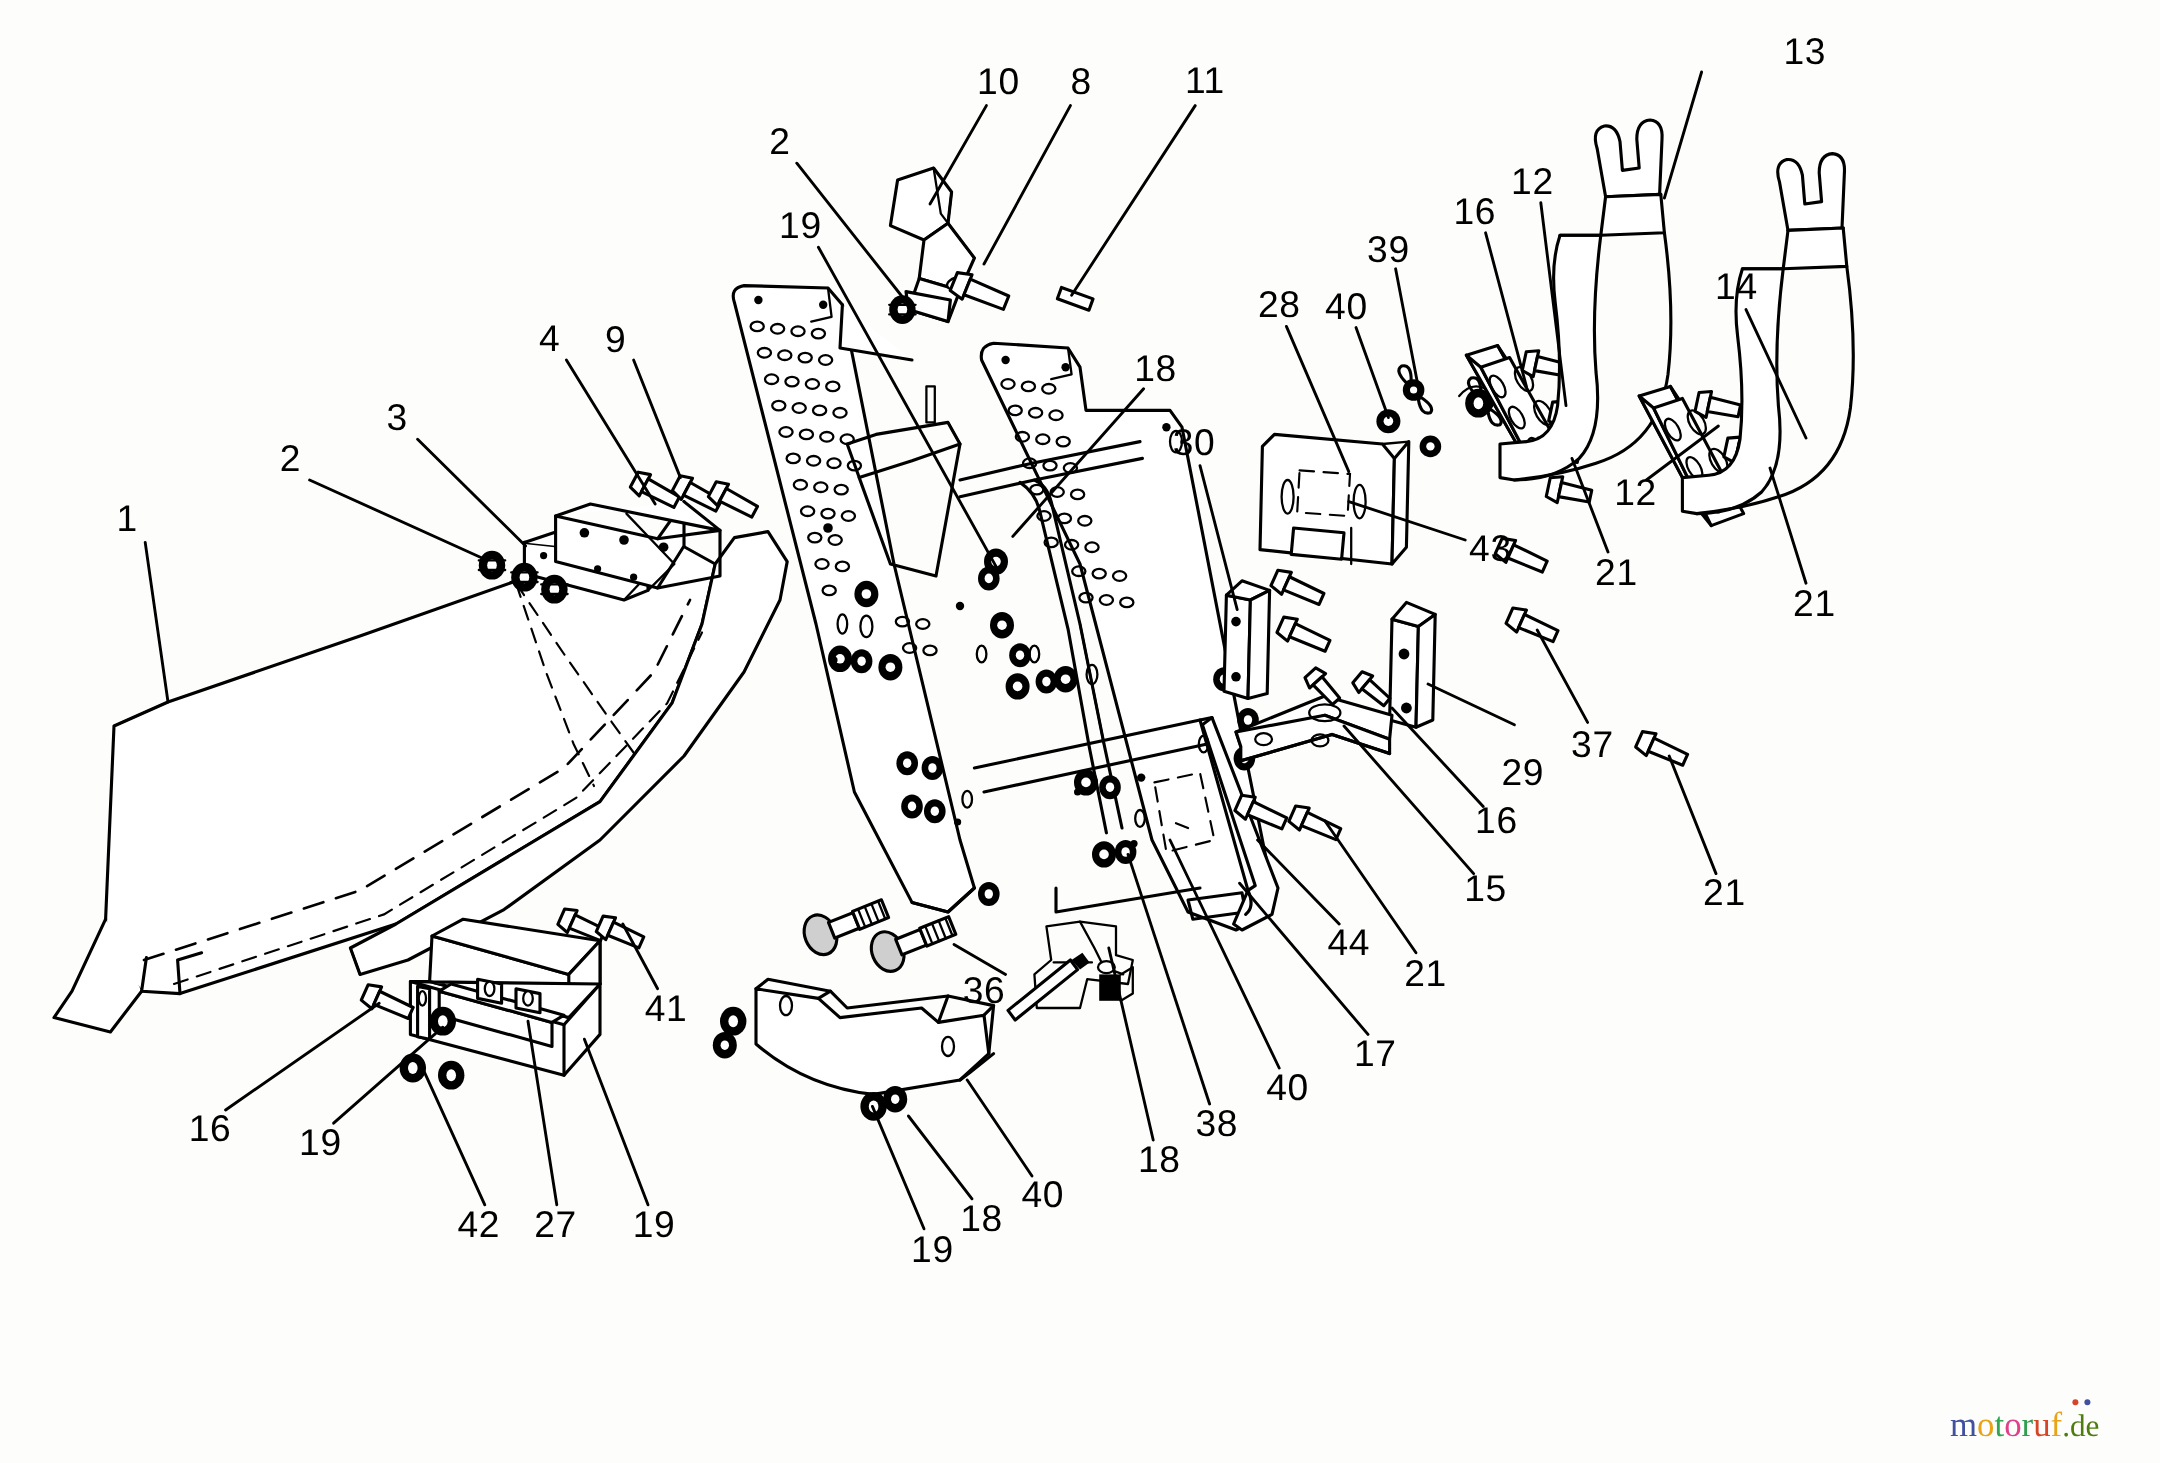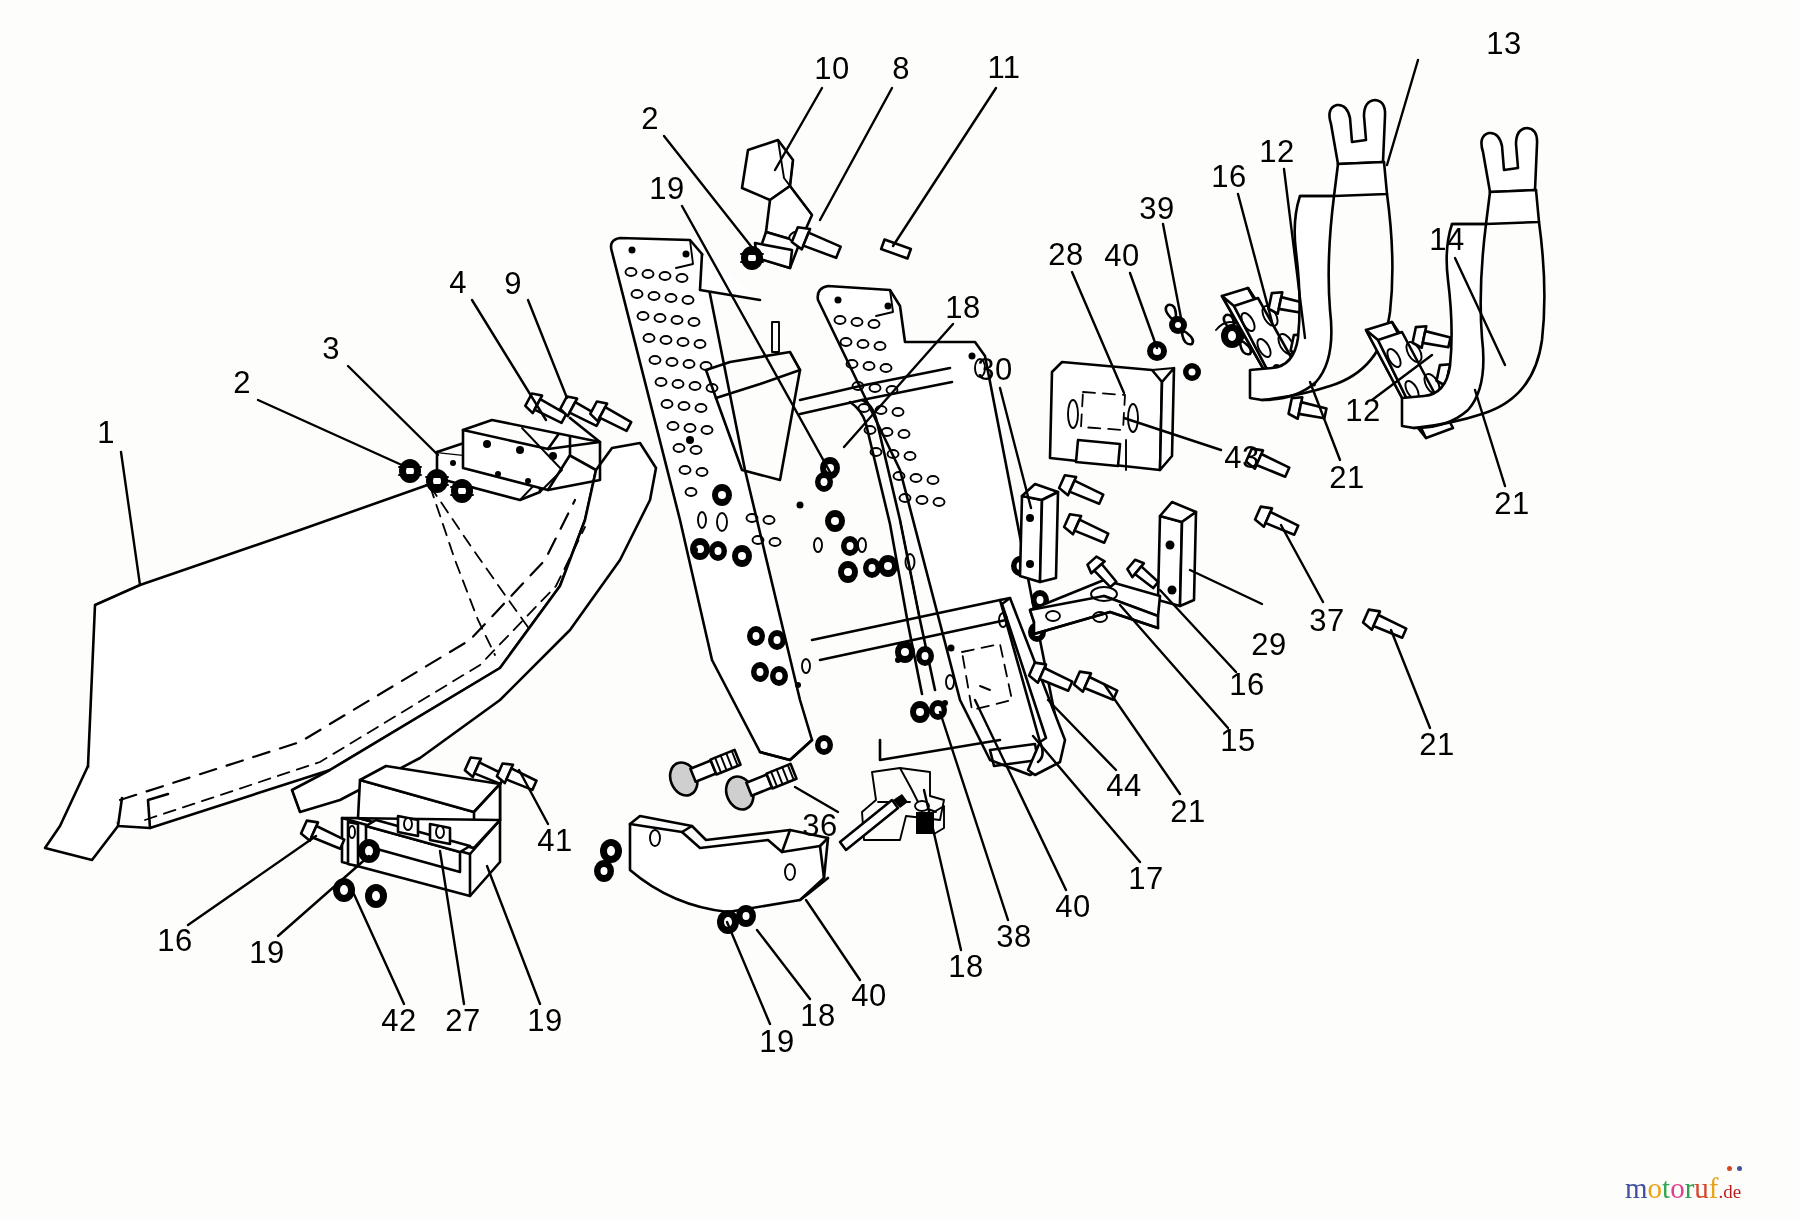--- a/index.html
+++ b/index.html
@@ -11,21 +11,21 @@
            transform:translate(-50%,-50%);letter-spacing:.5px;}
   #watermark{position:absolute;left:1625px;top:1172px;font-size:29px;
              font-family:"Liberation Serif",serif;white-space:nowrap;}
   #watermark .m{color:#4250a0;}
   #watermark .o1{color:#e8a317;}
   #watermark .t{color:#2fa84f;}
   #watermark .o2{color:#e0408a;}
   #watermark .r{color:#2f9e4f;}
   #watermark .u{color:#d64528;}
   #watermark .f{color:#e8a317;}
-  #watermark .de{color:#b91c1c;font-size:19px;}
+  #watermark .de{color:#4d7c0f;font-size:26px;}
   #watermark .dot1{position:absolute;left:102px;top:-6px;width:5px;height:5px;
                    border-radius:50%;background:#d64528;}
   #watermark .dot2{position:absolute;left:112px;top:-6px;width:5px;height:5px;
                    border-radius:50%;background:#4250a0;}
   svg{display:block;}
   .ln{stroke:#000;stroke-width:2.4;fill:none;stroke-linecap:round;}
   .pt{stroke:#000;stroke-width:2.6;fill:none;stroke-linejoin:round;stroke-linecap:round;}
   .ptt{stroke:#000;stroke-width:1.9;fill:none;stroke-linejoin:round;stroke-linecap:round;}
   .dsh{stroke:#000;stroke-width:2.2;fill:none;stroke-dasharray:17 11;stroke-linecap:round;}
   .dsh2{stroke:#000;stroke-width:1.8;fill:none;stroke-dasharray:12 8;stroke-linecap:round;}

